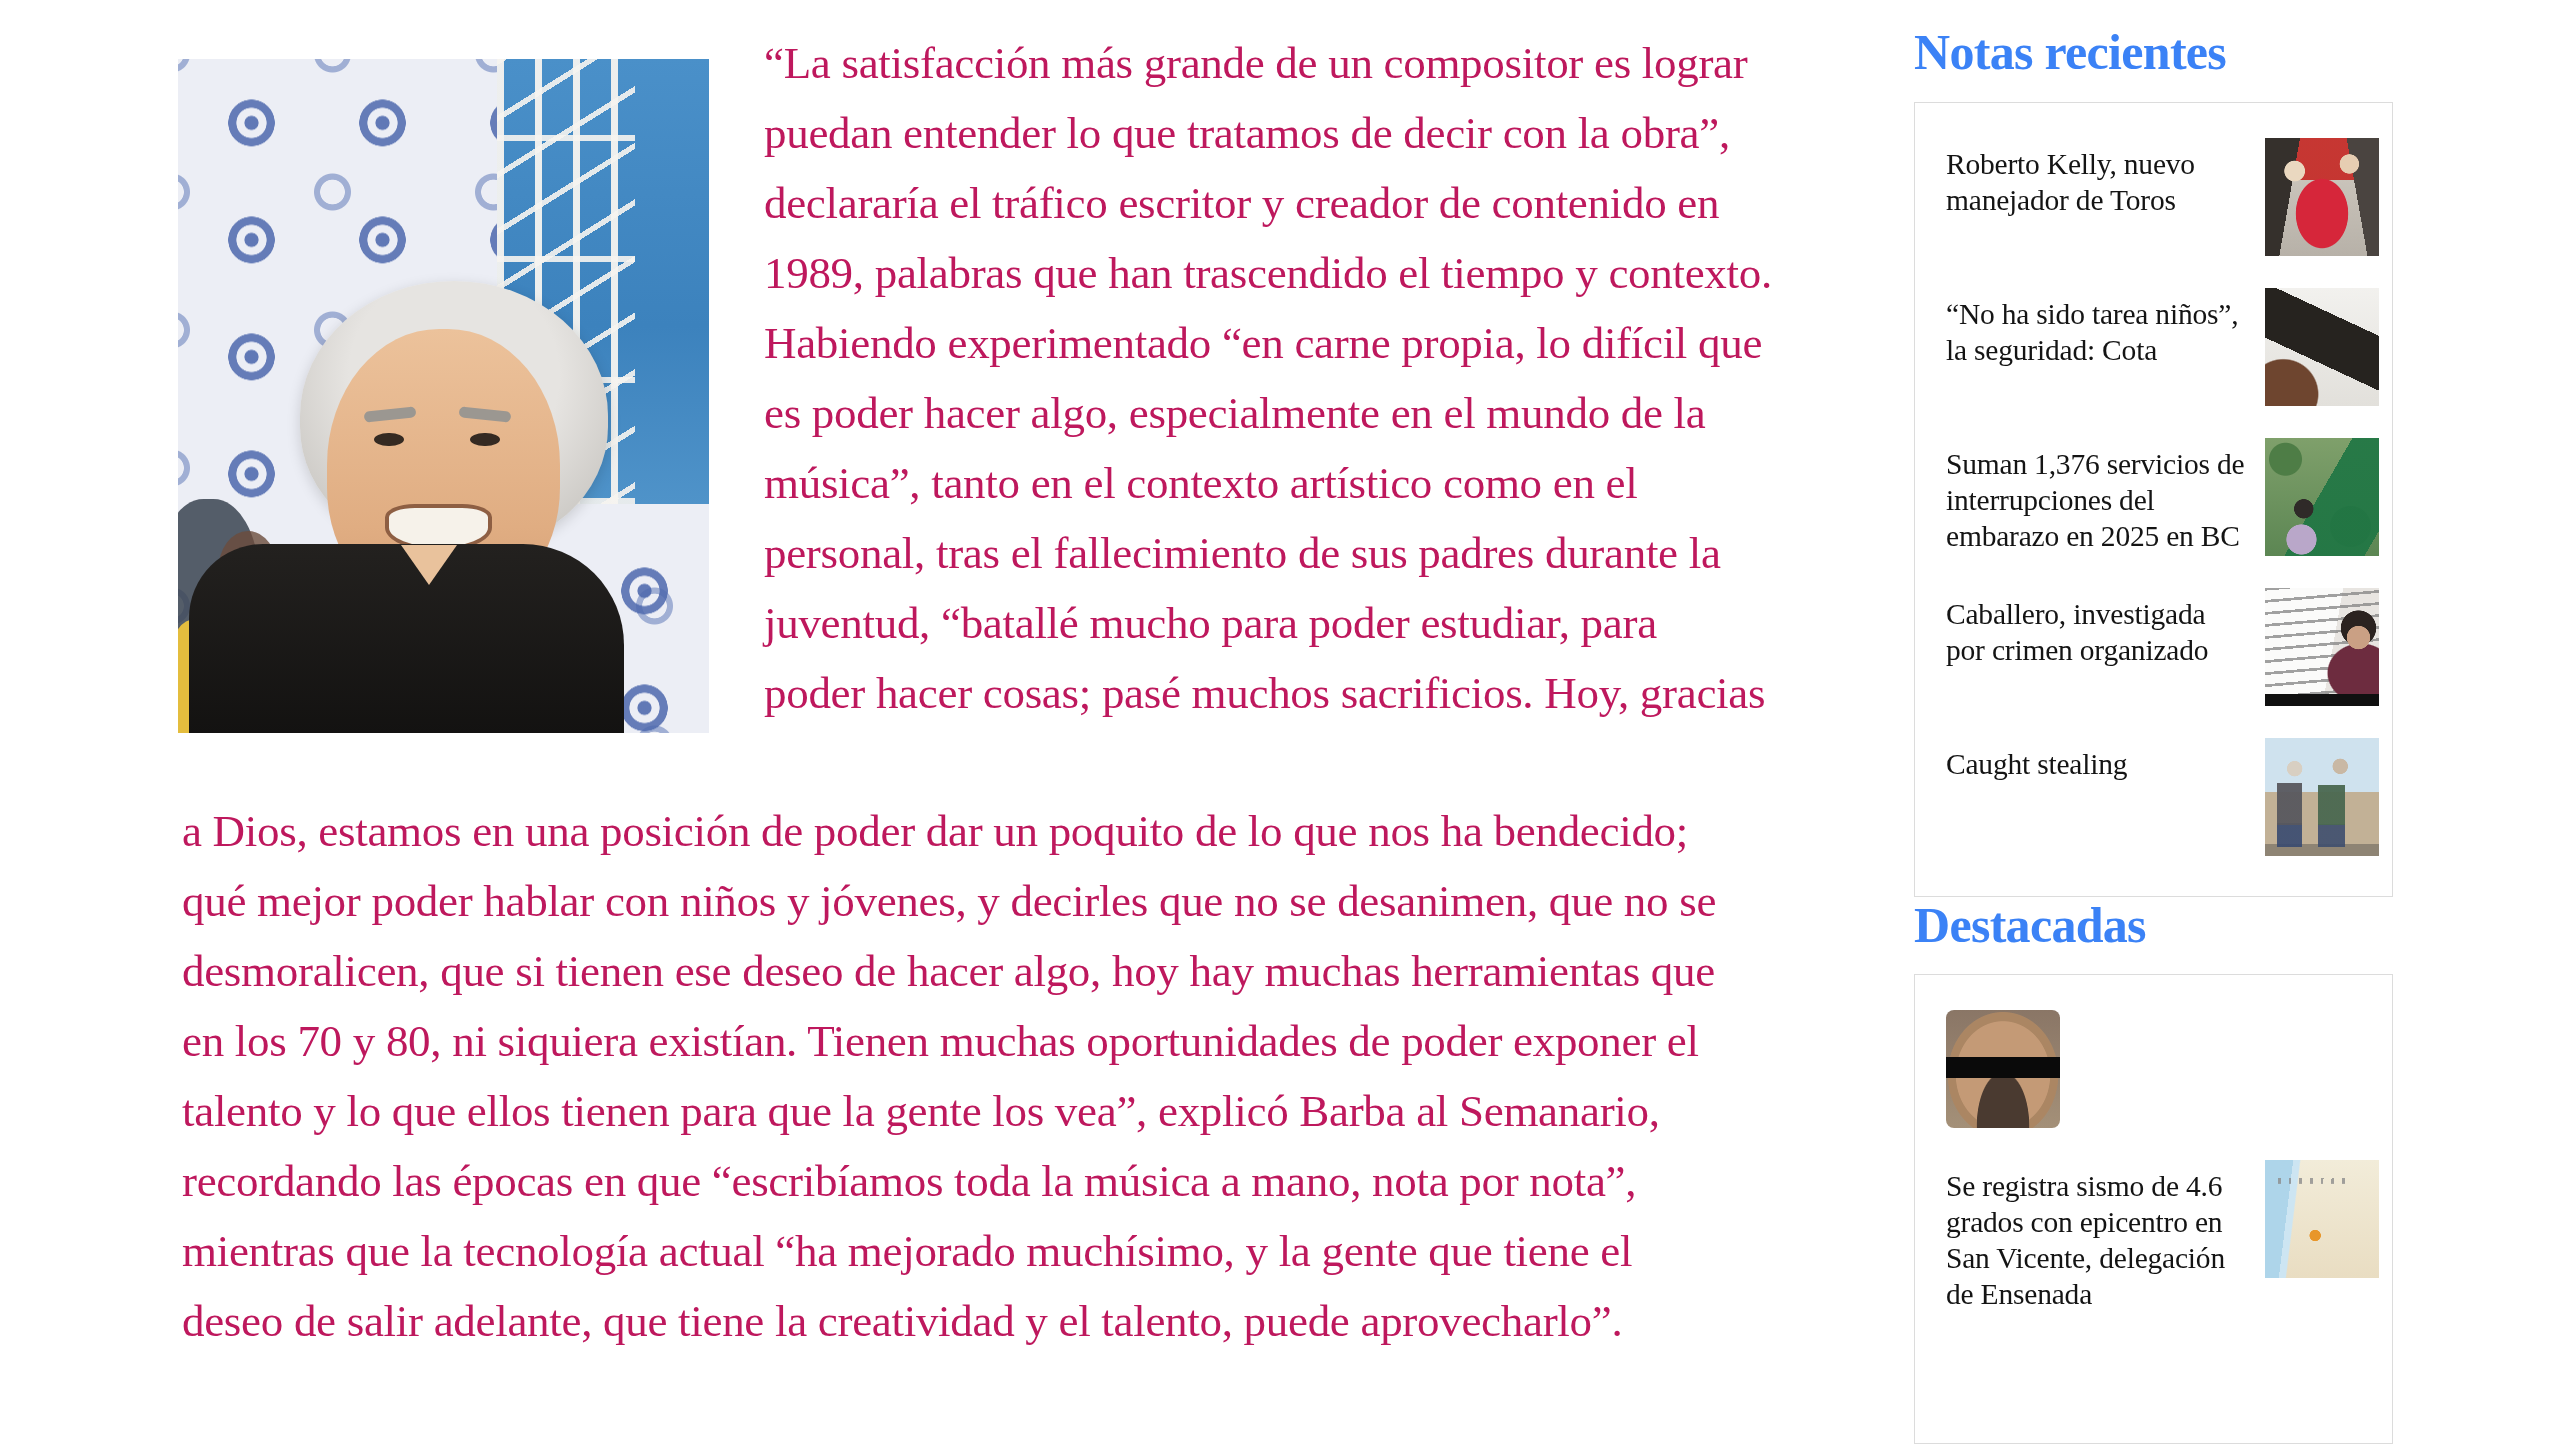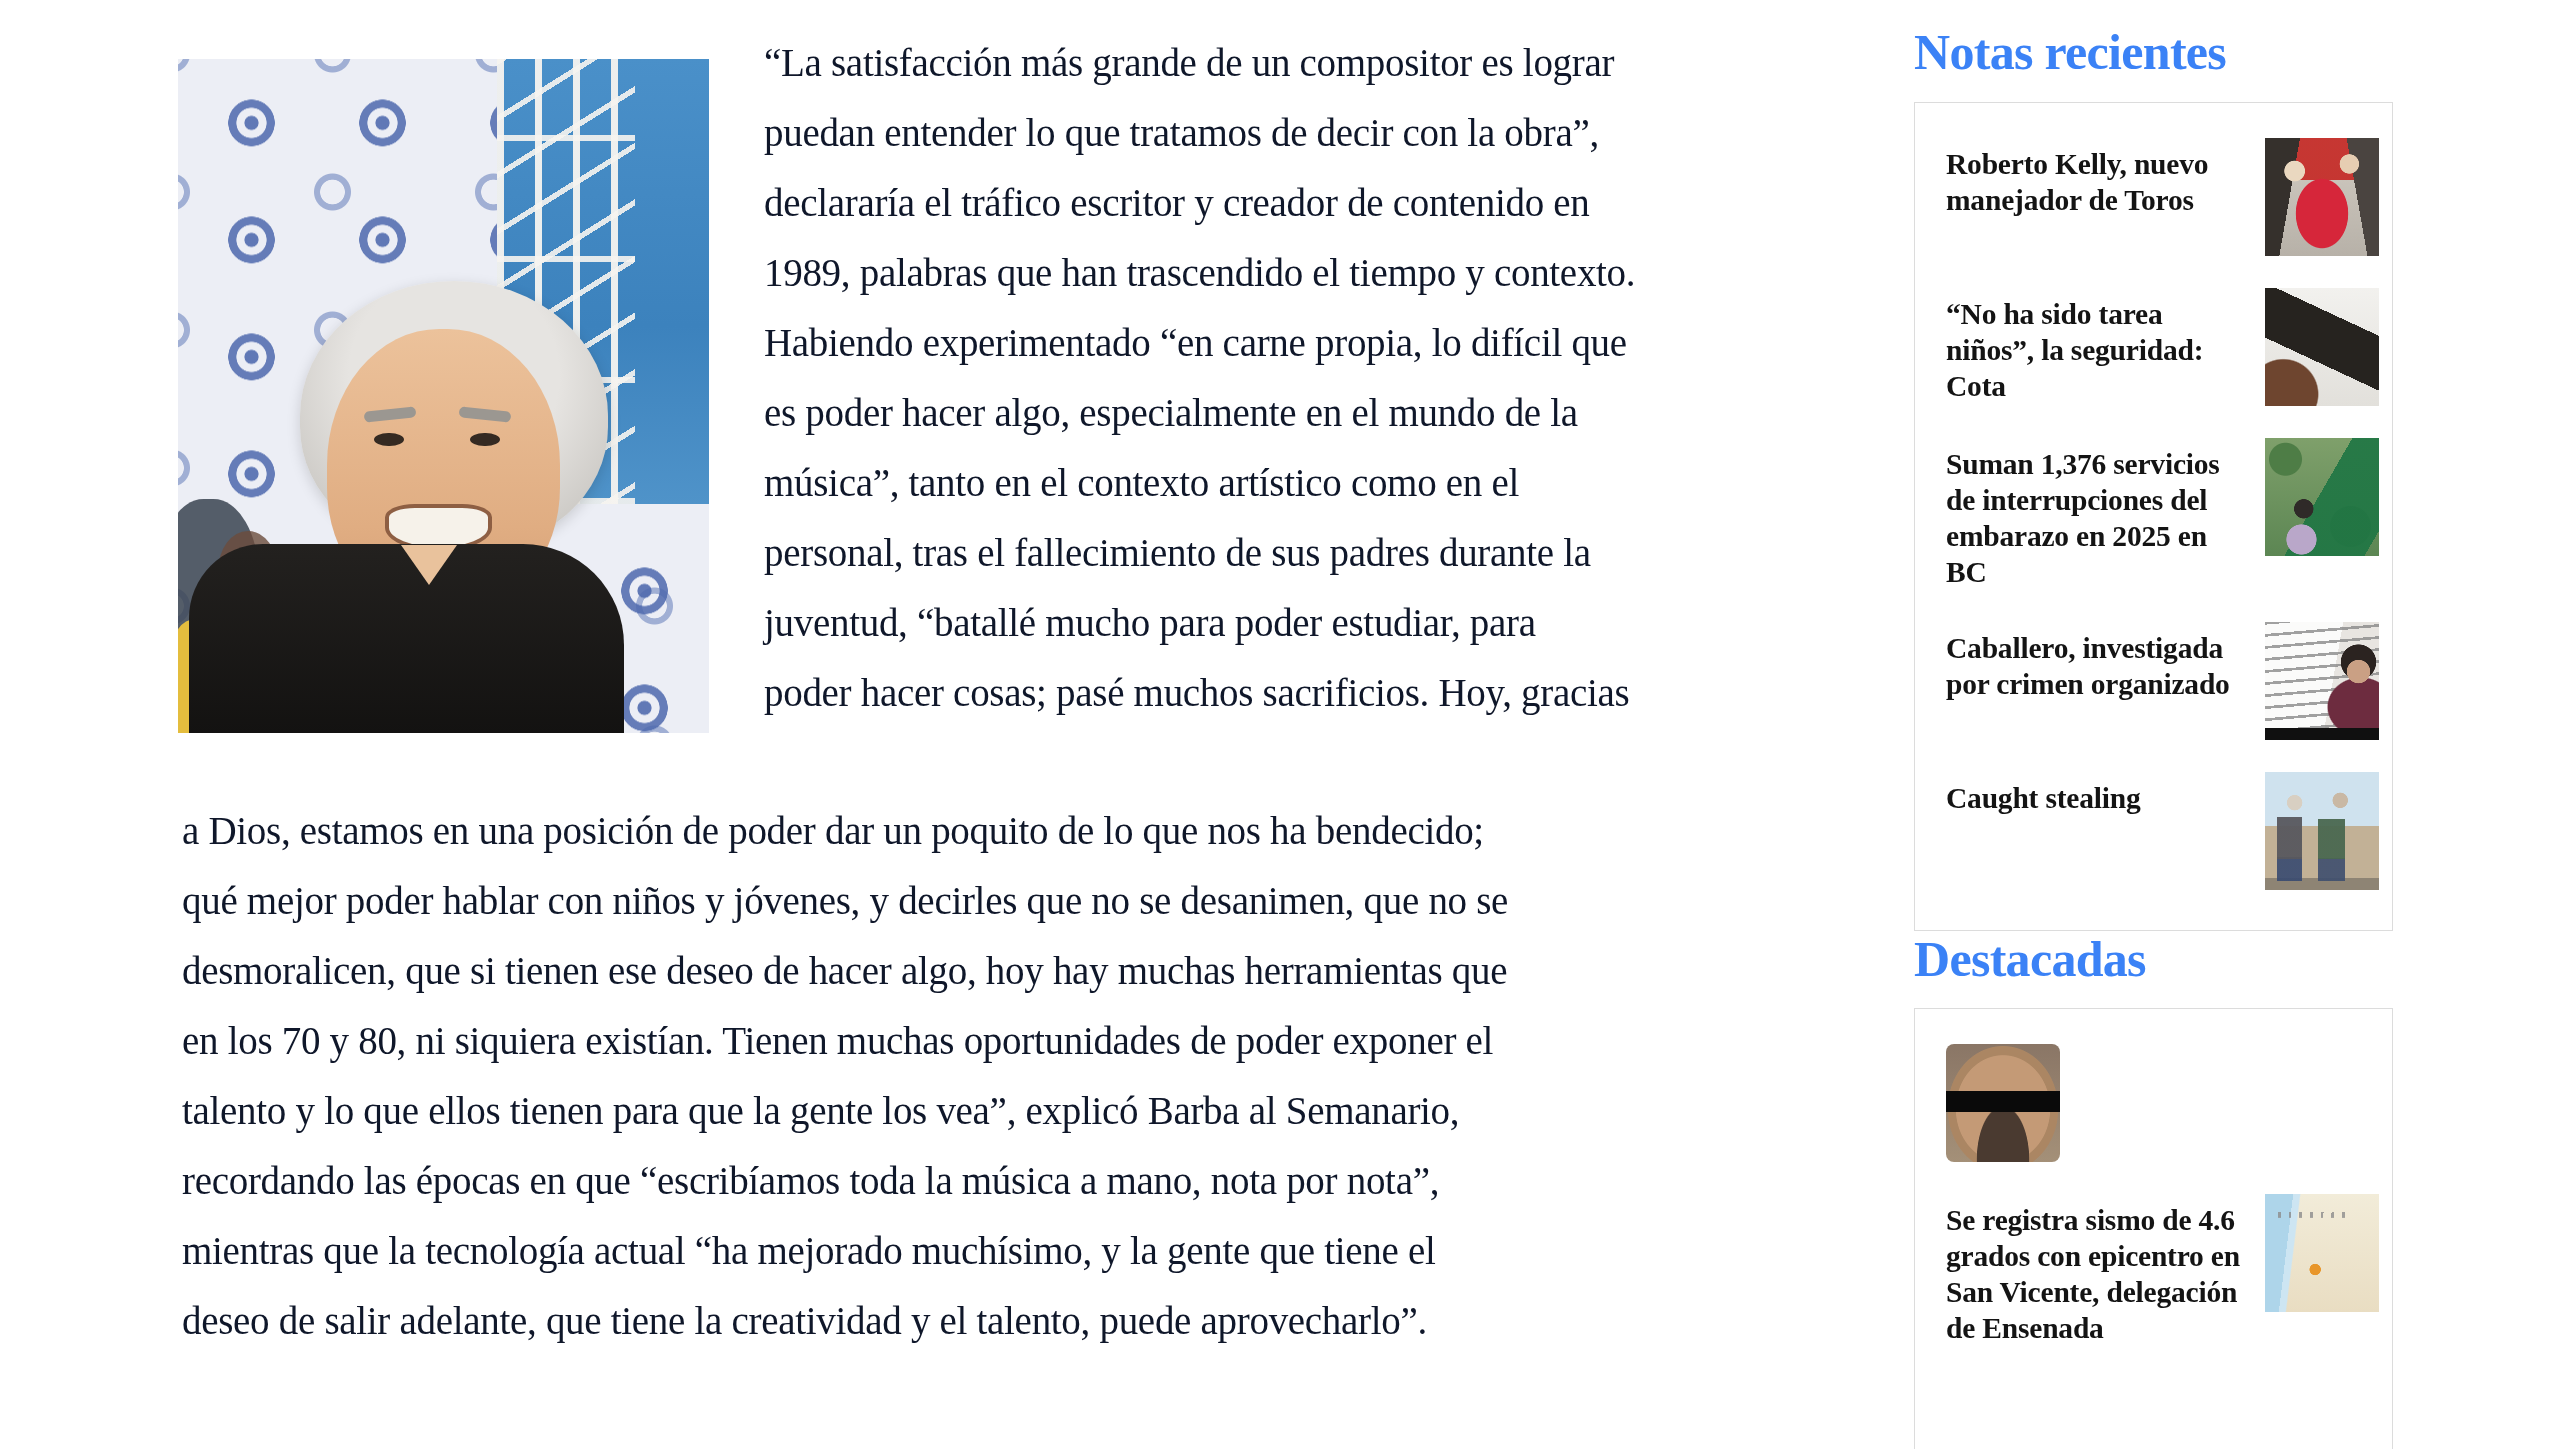--- a/index.html
+++ b/index.html
@@ -74,22 +74,22 @@
     position: absolute; left: 42%; bottom: 22%; width: 0; height: 0;
     border-left: 28px solid transparent; border-right: 28px solid transparent;
     border-top: 40px solid #e9c29c;
   }
 
   
   .wrapped-lines { position: absolute; left: 764px; top: 28px; }
   .full-lines   { position: absolute; left: 182px;  top: 796px; }
   .art-line {
     height: 70px; line-height: 70px;
-    font-size: 39px; letter-spacing: -0.3px;
-    color: #0f172a; white-space: nowrap;
+    font-size: 45px; letter-spacing: -0.3px;
+    color: #be185d; white-space: nowrap;
   }
 
   
   .sidebar { position: absolute; left: 1914px; top: 24px; width: 479px; }
   .section-heading {
     margin: 0 0 21.5px 0;
     font-size: 50px; line-height: 56px; font-weight: bold;
     color: #3b82f6; letter-spacing: -0.7px;
   }
   .section-heading.second { }
@@ -98,21 +98,21 @@
     width: 479px;
     border: 1.3px solid #dcdcdc;
     background: #ffffff;
     padding: 35px 13.4px 40px 31px;
   }
   .panel.featured-panel { height: 470px; overflow: hidden; }
   .news-row { display: flex; gap: 14.8px; margin-bottom: 32px; align-items: flex-start; cursor: pointer; }
   .news-row:last-child { margin-bottom: 0; }
   .news-title {
     flex: 1; padding-top: 8px;
-    font-size: 29.5px; line-height: 36px; font-weight: bold;
+    font-size: 29.5px; line-height: 36px; font-weight: normal;
     color: #141414; letter-spacing: -0.2px;
   }
   .thumb { width: 114px; height: 118px; flex: none; position: relative; overflow: hidden; background: #cfccc8; }
 
   
   .t-kelly { background:
       radial-gradient(circle at 26% 28%, #ead8c0 0 10px, rgba(0,0,0,0) 10.7px),
       radial-gradient(circle at 74% 22%, #e6cdb2 0 9.4px, rgba(0,0,0,0) 10px),
       radial-gradient(ellipse at 50% 64%, #d6263a 0 32%, rgba(0,0,0,0) 33%),
       linear-gradient(100deg, #35302c 0 26%, rgba(0,0,0,0) 26%),

